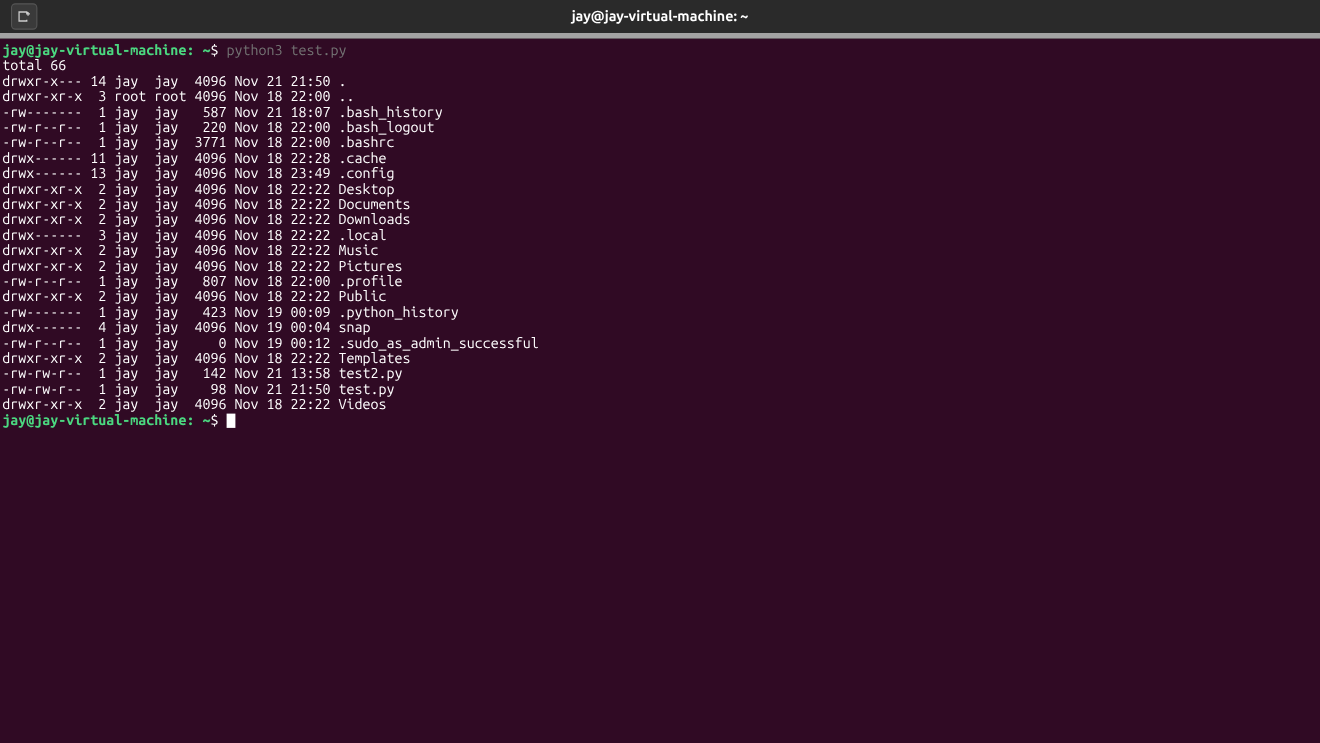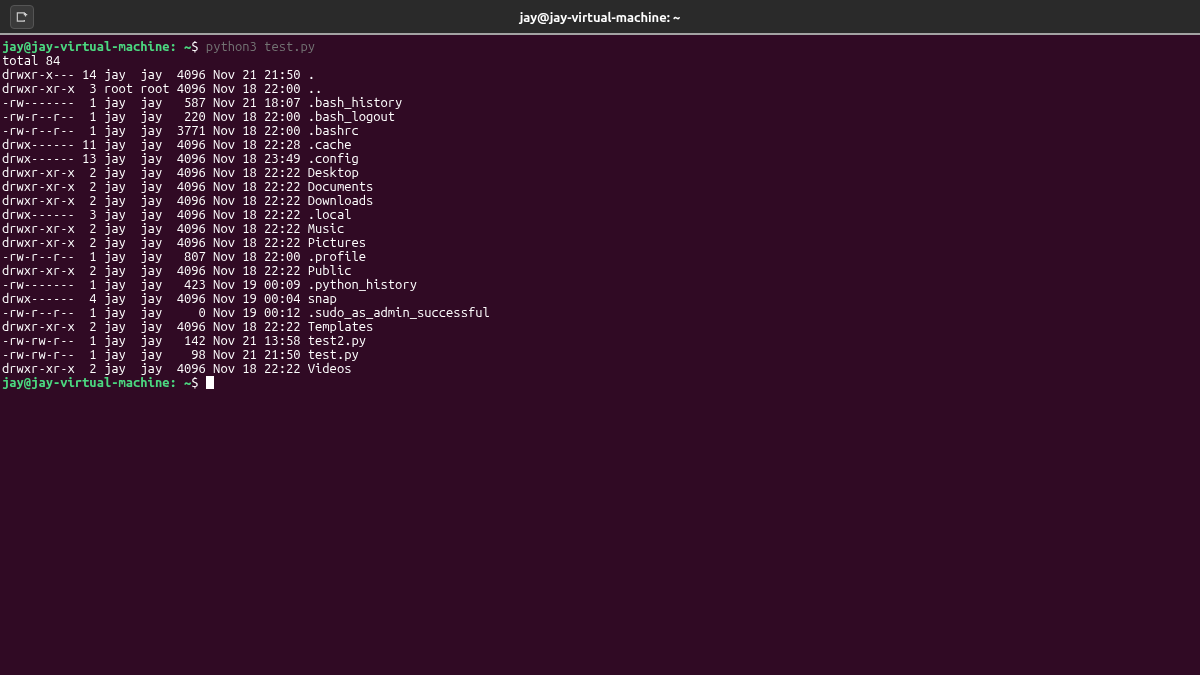--- a/index.html
+++ b/index.html
@@ -16,21 +16,21 @@
       line-height: 14px;
       color: #ffffff;
       overflow: hidden;
     }
     .titlebar {
       height: 35px;
       background: #2a2a2a;
       display: flex;
       align-items: center;
       position: relative;
-      border-bottom: 2px solid #a3a3a3;
+      border-bottom: 5px solid #a3a3a3;
     }
     .titlebar-icon {
       width: 24px;
       height: 24px;
       margin-left: 10px;
       background: #3a3a3a;
       border-radius: 4px;
       display: flex;
       align-items: center;
       justify-content: center;
@@ -85,21 +85,21 @@
 <div class="titlebar">
   <div class="titlebar-icon">
     <svg viewBox="0 0 24 24">
         <path d="M3 4h14v3h-2V6H5v12h10v-1h2v3H3V4zm16 3h2v2h-2v2h-2V9h-2V7h2V5h2v2z"></path>
       </svg>
   </div>
   <div class="titlebar-title">jay@jay-virtual-machine: ~</div>
 </div>
 
 <div class="terminal"><span class="line"><span class="prompt-user">jay@jay-virtual-machine</span><span class="prompt-user">:</span><span class="prompt-path"> ~</span><span class="prompt-dollar">$ </span><span class="cmd">python3 test.py</span></span>
-<span class="line">total 84</span>
+<span class="line">total 66</span>
 <div id="output-lines">drwxr-x--- 14 jay  jay  4096 Nov 21 21:50 .
 drwxr-xr-x  3 root root 4096 Nov 18 22:00 ..
 -rw-------  1 jay  jay   587 Nov 21 18:07 .bash_history
 -rw-r--r--  1 jay  jay   220 Nov 18 22:00 .bash_logout
 -rw-r--r--  1 jay  jay  3771 Nov 18 22:00 .bashrc
 drwx------ 11 jay  jay  4096 Nov 18 22:28 .cache
 drwx------ 13 jay  jay  4096 Nov 18 23:49 .config
 drwxr-xr-x  2 jay  jay  4096 Nov 18 22:22 Desktop
 drwxr-xr-x  2 jay  jay  4096 Nov 18 22:22 Documents
 drwxr-xr-x  2 jay  jay  4096 Nov 18 22:22 Downloads

